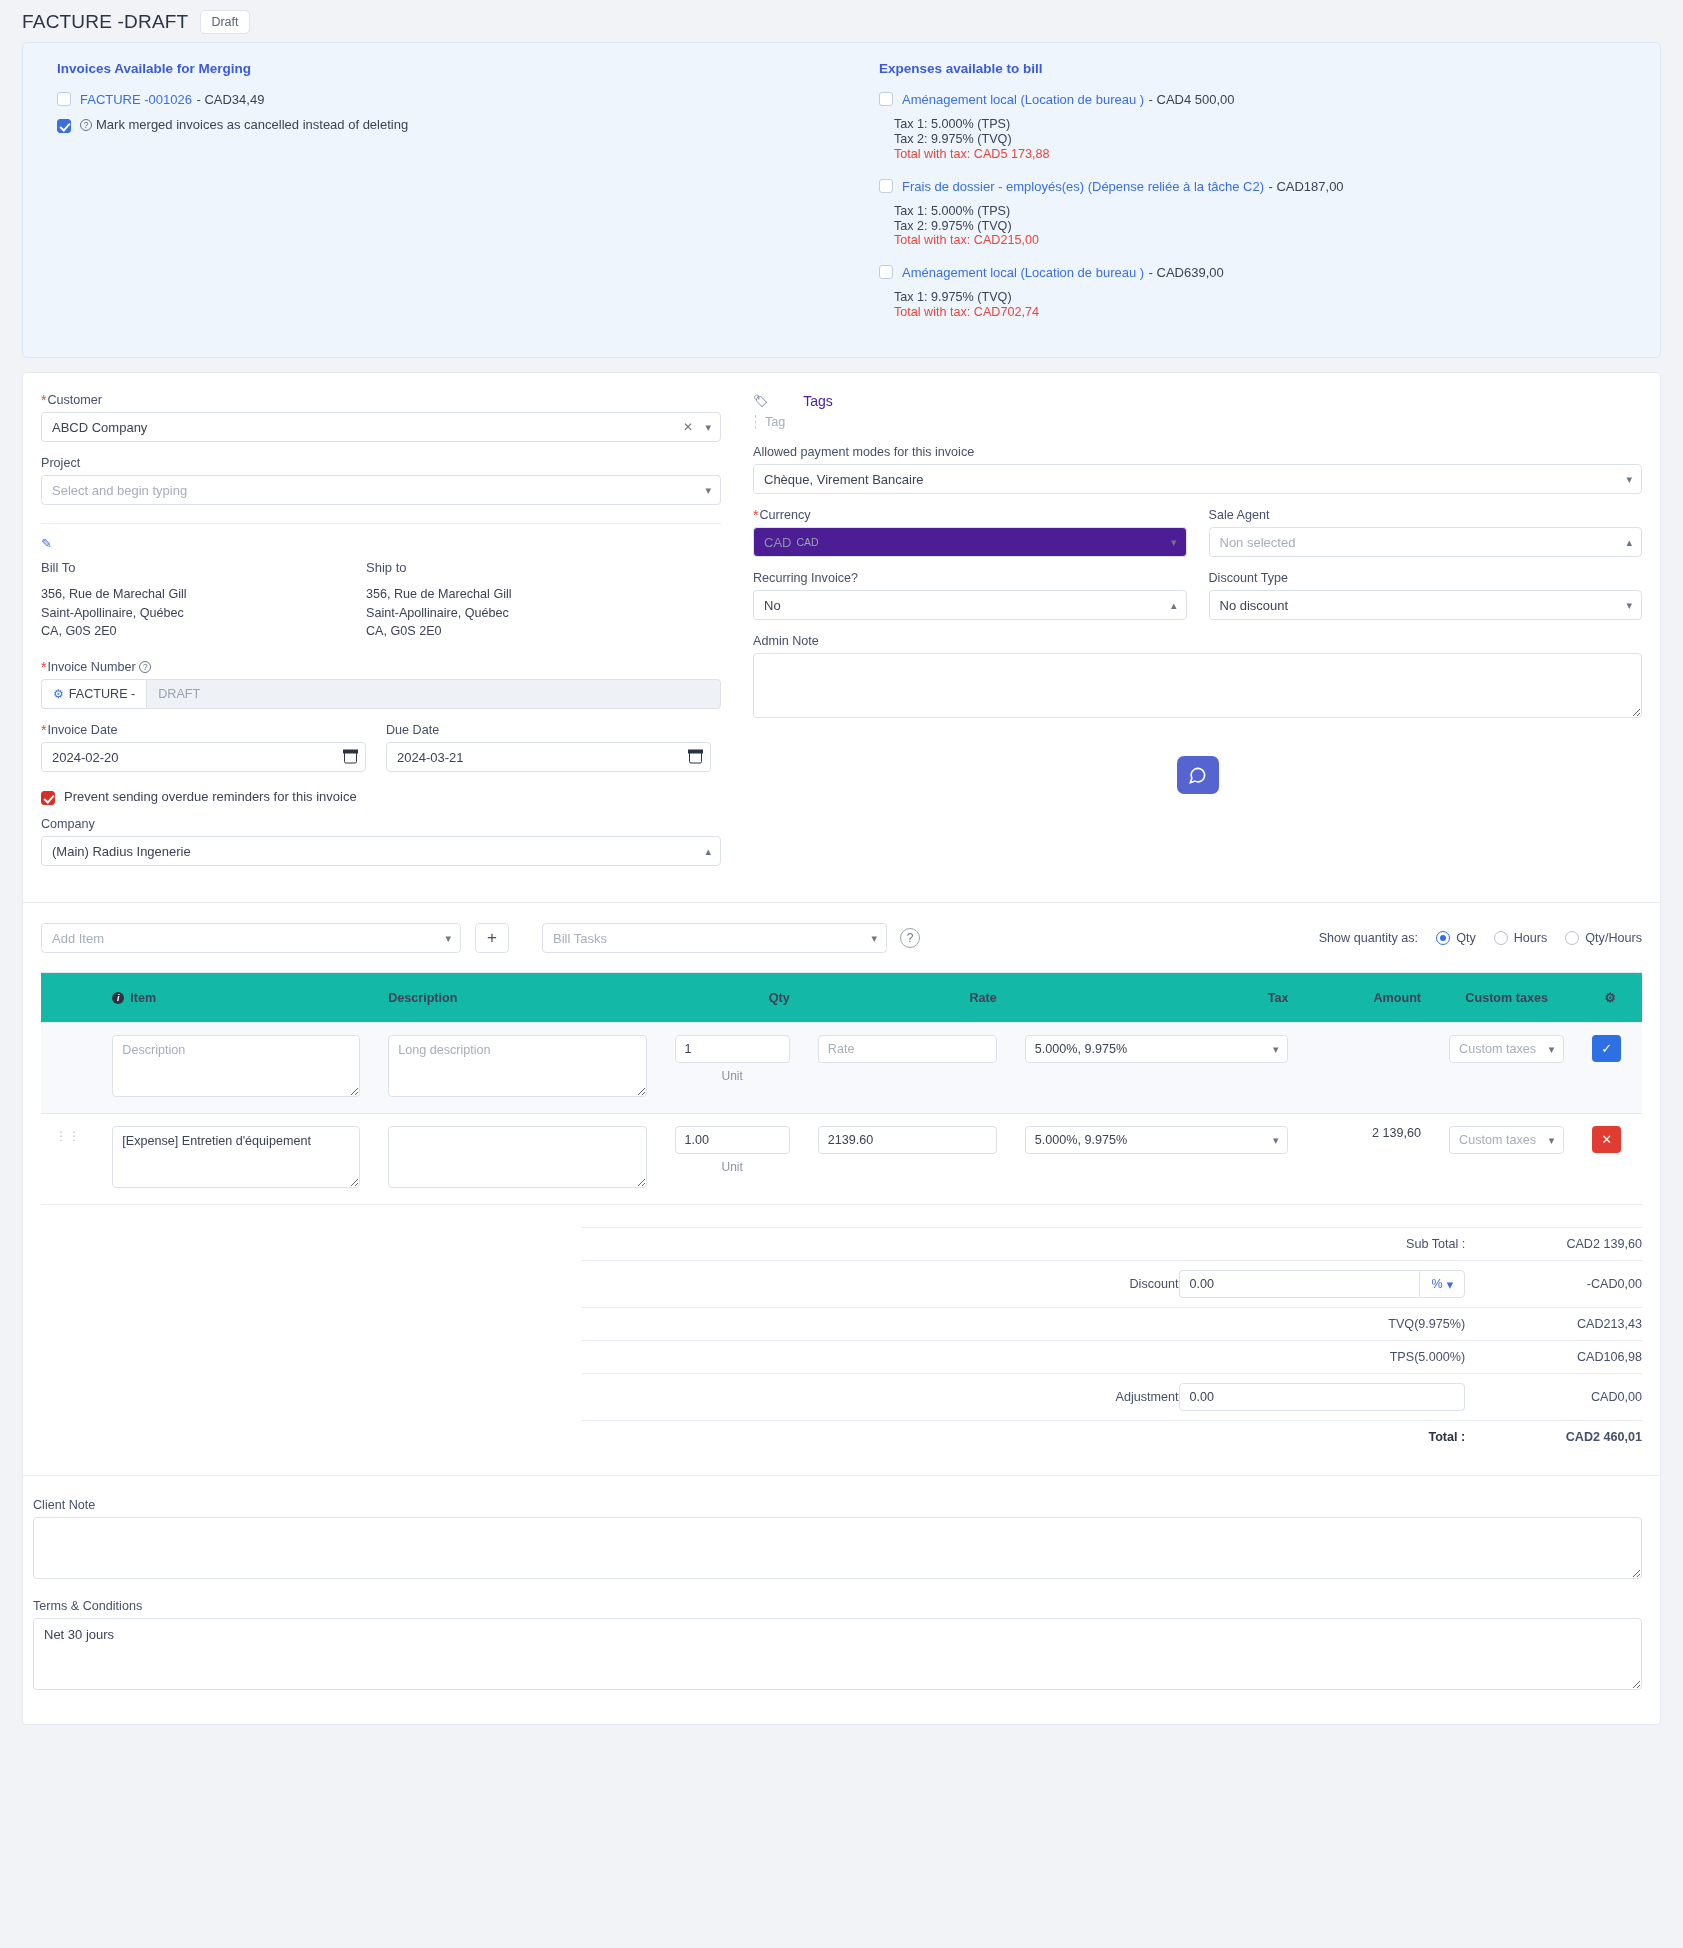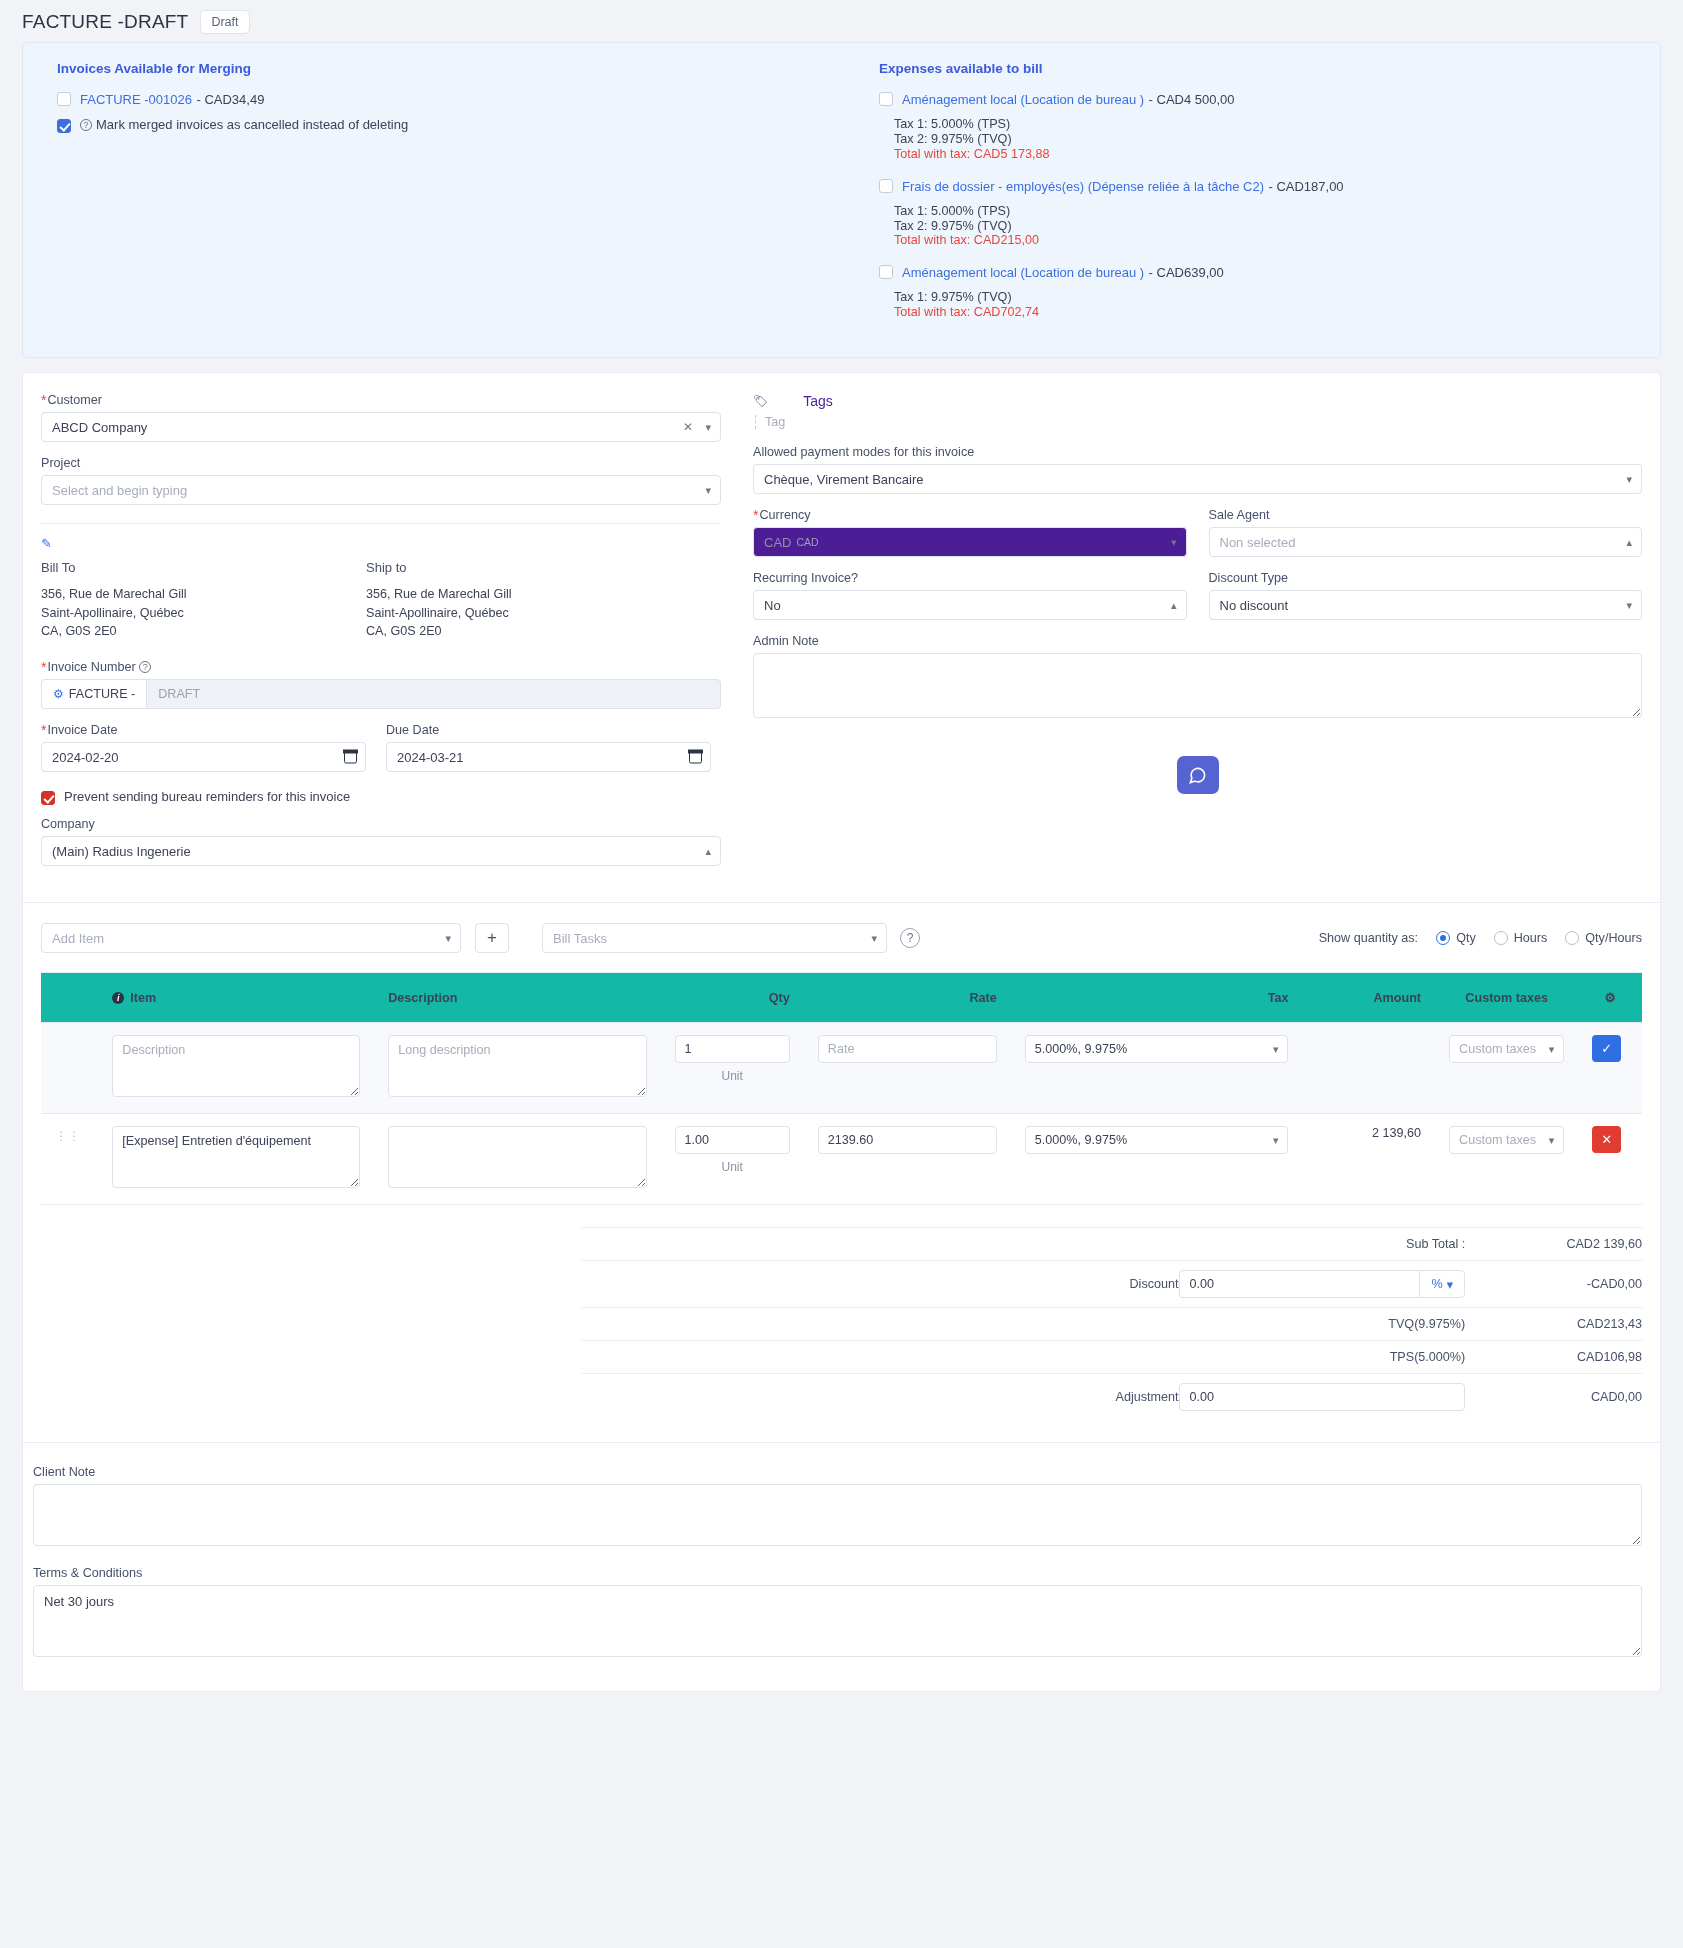--- a/index.html
+++ b/index.html
@@ -388,21 +388,21 @@
               <label class="fl">Due Date</label>
               <div style="position:relative;">
                 <div class="inp">2024-03-21</div>
                 <span class="cal"></span>
               </div>
             </div>
           </div>
 
           <div class="chk-line" style="margin:17px 0 12px 0;">
             <span class="cb checked-red"></span>
-            <span class="dim">Prevent sending bureau reminders for this invoice</span>
+            <span class="dim">Prevent sending overdue reminders for this invoice</span>
           </div>
 
           <div class="fgroup">
             <label class="fl">Company</label>
             <div class="selwrap">
               <div class="inp">(Main) Radius Ingenerie</div>
               <span class="chev">▴</span>
             </div>
           </div>
         </div>
@@ -619,20 +619,24 @@
             <td class="tlabel" colspan="2">TPS(5.000%)</td>
             <td class="tval">CAD106,98</td>
           </tr>
           <tr>
             <td class="tlabel">Adjustment</td>
             <td class="tfield">
               <div class="adj-in">0.00</div>
             </td>
             <td class="tval">CAD0,00</td>
           </tr>
+          <tr>
+            <td class="tlabel strong" colspan="2">Total :</td>
+            <td class="tval strong">CAD2 460,01</td>
+          </tr>
         </tbody>
           </table>
       </div>
     </div>
 
     <div class="sec-divider"></div>
     <div class="notes-sec">
       <label class="fl">Client Note</label>
       <textarea class="big" style=""></textarea>
 

